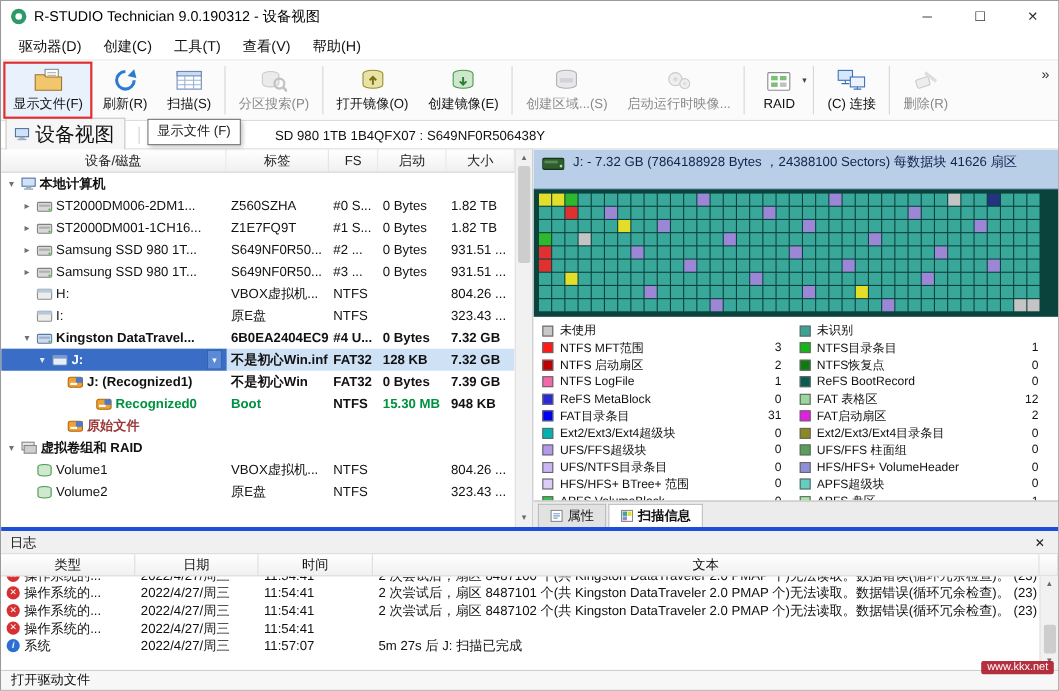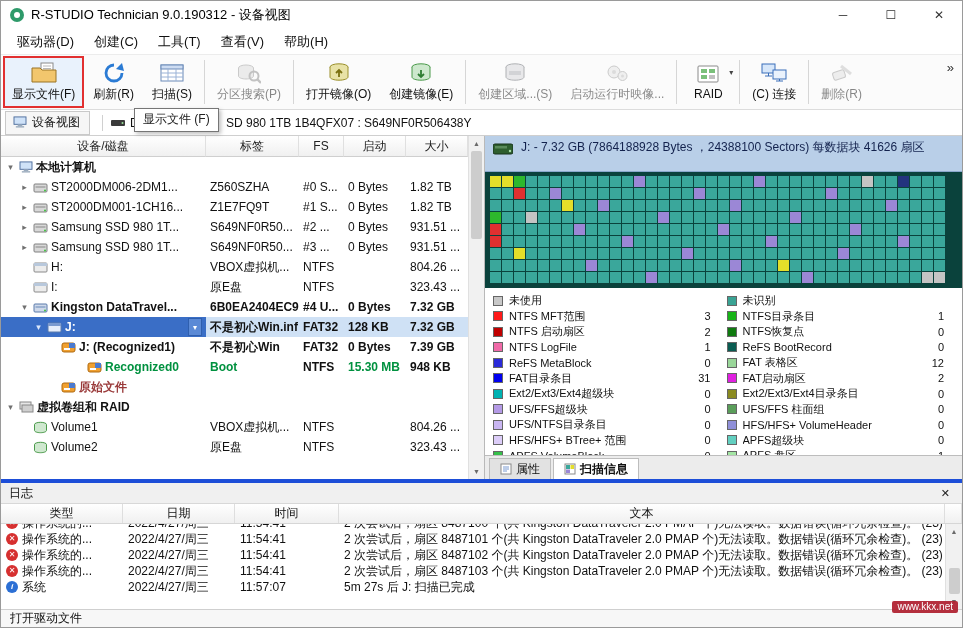--- a/index.html
+++ b/index.html
@@ -24,21 +24,21 @@
   .tbtn.disabled { opacity:.5; filter:grayscale(.9); }
   .tbtn.highlighted { border:2px solid #e23030; background:#e9f2fc; padding:0 7px; }
   .ticon { height:22px; display:flex; align-items:center; }
   .tlabel { font-size:12px; color:#111; white-space:nowrap; }
   .dd { position:absolute; right:3px; top:12px; font-size:8px; color:#444; }
   .tb-sep { width:1px; background:#d6d6d6; margin:4px 3px; }
   .tb-overflow { margin-left:auto; align-self:flex-start; padding:4px 6px; font-size:13px; color:#333; }
 
   
   .devicebar { height:26px; flex:none; display:flex; align-items:center; background:#fff; border-bottom:1px solid #cfcfcf; padding:0 4px; }
-  .dtab { display:flex; align-items:center; gap:5px; border:1px solid #c9c9c9; background:#f6f6f6; padding:2px 9px 3px 7px; margin-right:6px; font-size:12px; }
+  .dtab { display:flex; align-items:center; gap:5px; border:1px solid #c9c9c9; background:#f6f6f6; padding:2px 9px 3px 7px; margin-right:6px; font-size:18px; }
   .dsep { width:1px; height:16px; background:#d0d0d0; margin:0 6px; }
   .drive-glyph { display:inline-flex; margin:0 5px 0 2px; }
   .drive-label { font-size:12px; color:#111; }
   .device-info { font-size:12px; color:#111; margin-left:84px; white-space:nowrap; }
 
   
   .main { height:347px; flex:none; display:flex; border-bottom:4px solid #1d4ed8; }
   .tree-pane { width:467px; flex:none; display:flex; flex-direction:column; background:#fff; overflow:hidden; }
   .tree-header { display:grid; grid-template-columns:205px 93px 45px 62px 62px; height:21px; flex:none; }
   .th { background:linear-gradient(#ffffff,#f0f0f0); border-right:1px solid #e0e0e0; border-bottom:1px solid #cfcfcf; text-align:center; line-height:20px; font-size:12px; color:#222; overflow:hidden; white-space:nowrap; }
@@ -1088,21 +1088,20 @@
             <div class="lcell">11:54:41</div>
             <div class="lcell">2 次尝试后，扇区 8487102 个(共 Kingston DataTraveler 2.0 PMAP 个)无法读取。数据错误(循环冗余检查)。 (23)</div>
           </div>
           <div class="lrow">
             <div class="lcell lc0">
               <span class="err-ic">✕</span>
               <span>操作系统的...</span>
             </div>
             <div class="lcell">2022/4/27/周三</div>
             <div class="lcell">11:54:41</div>
-            <div class="lcell">2 次尝试后，扇区 8487103 个(共 Kingston DataTraveler 2.0 PMAP 个)无法读取。数据错误(循环冗余检查)。 (23)</div>
           </div>
           <div class="lrow">
             <div class="lcell lc0">
               <span class="info-ic">i</span>
               <span>系统</span>
             </div>
             <div class="lcell">2022/4/27/周三</div>
             <div class="lcell">11:57:07</div>
             <div class="lcell">5m 27s 后 J: 扫描已完成</div>
           </div>

